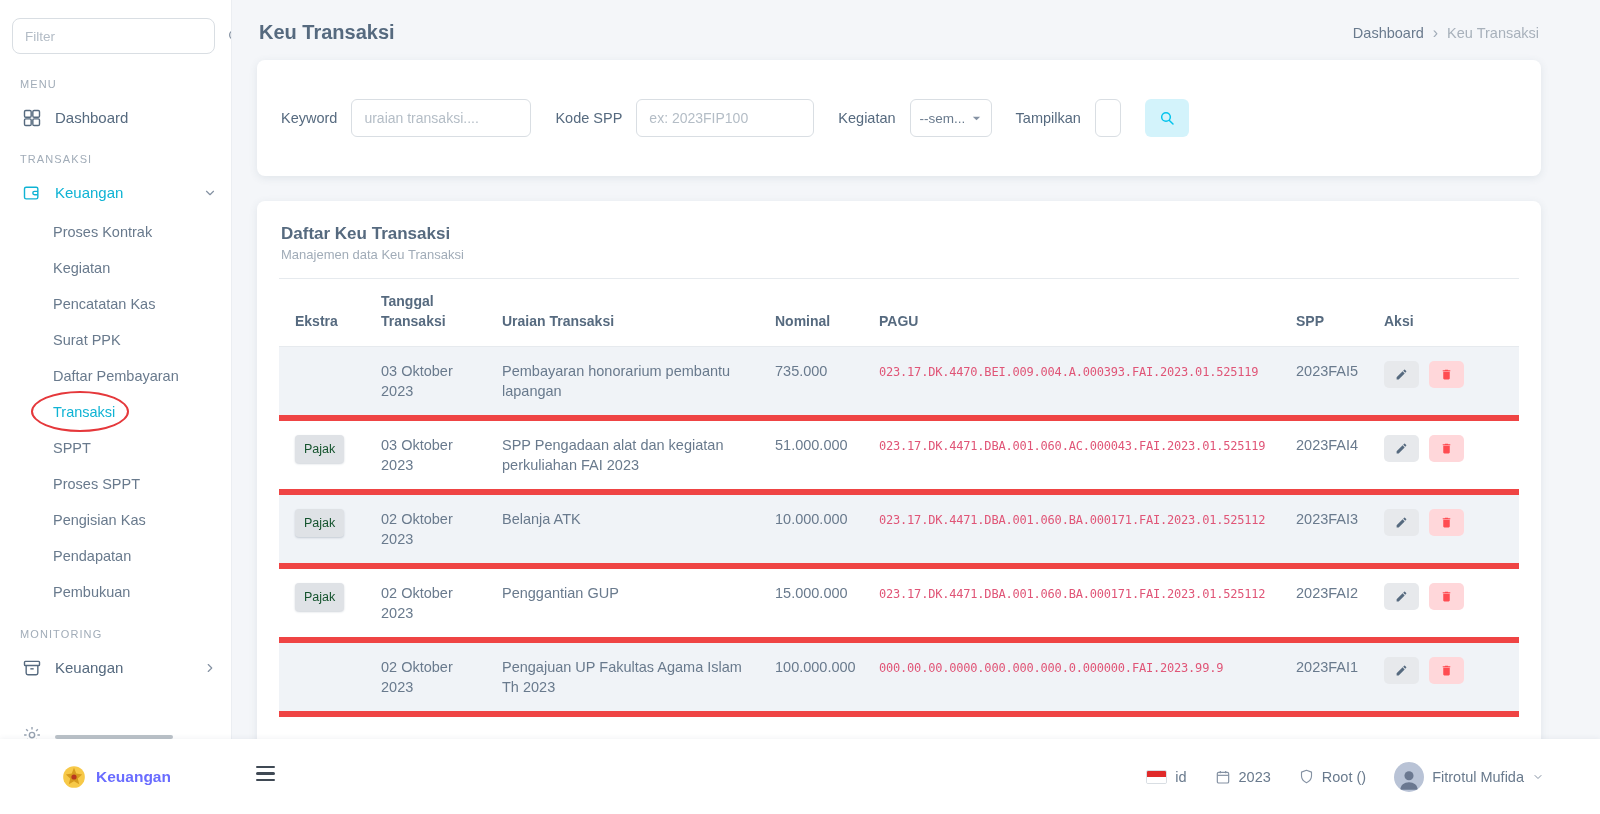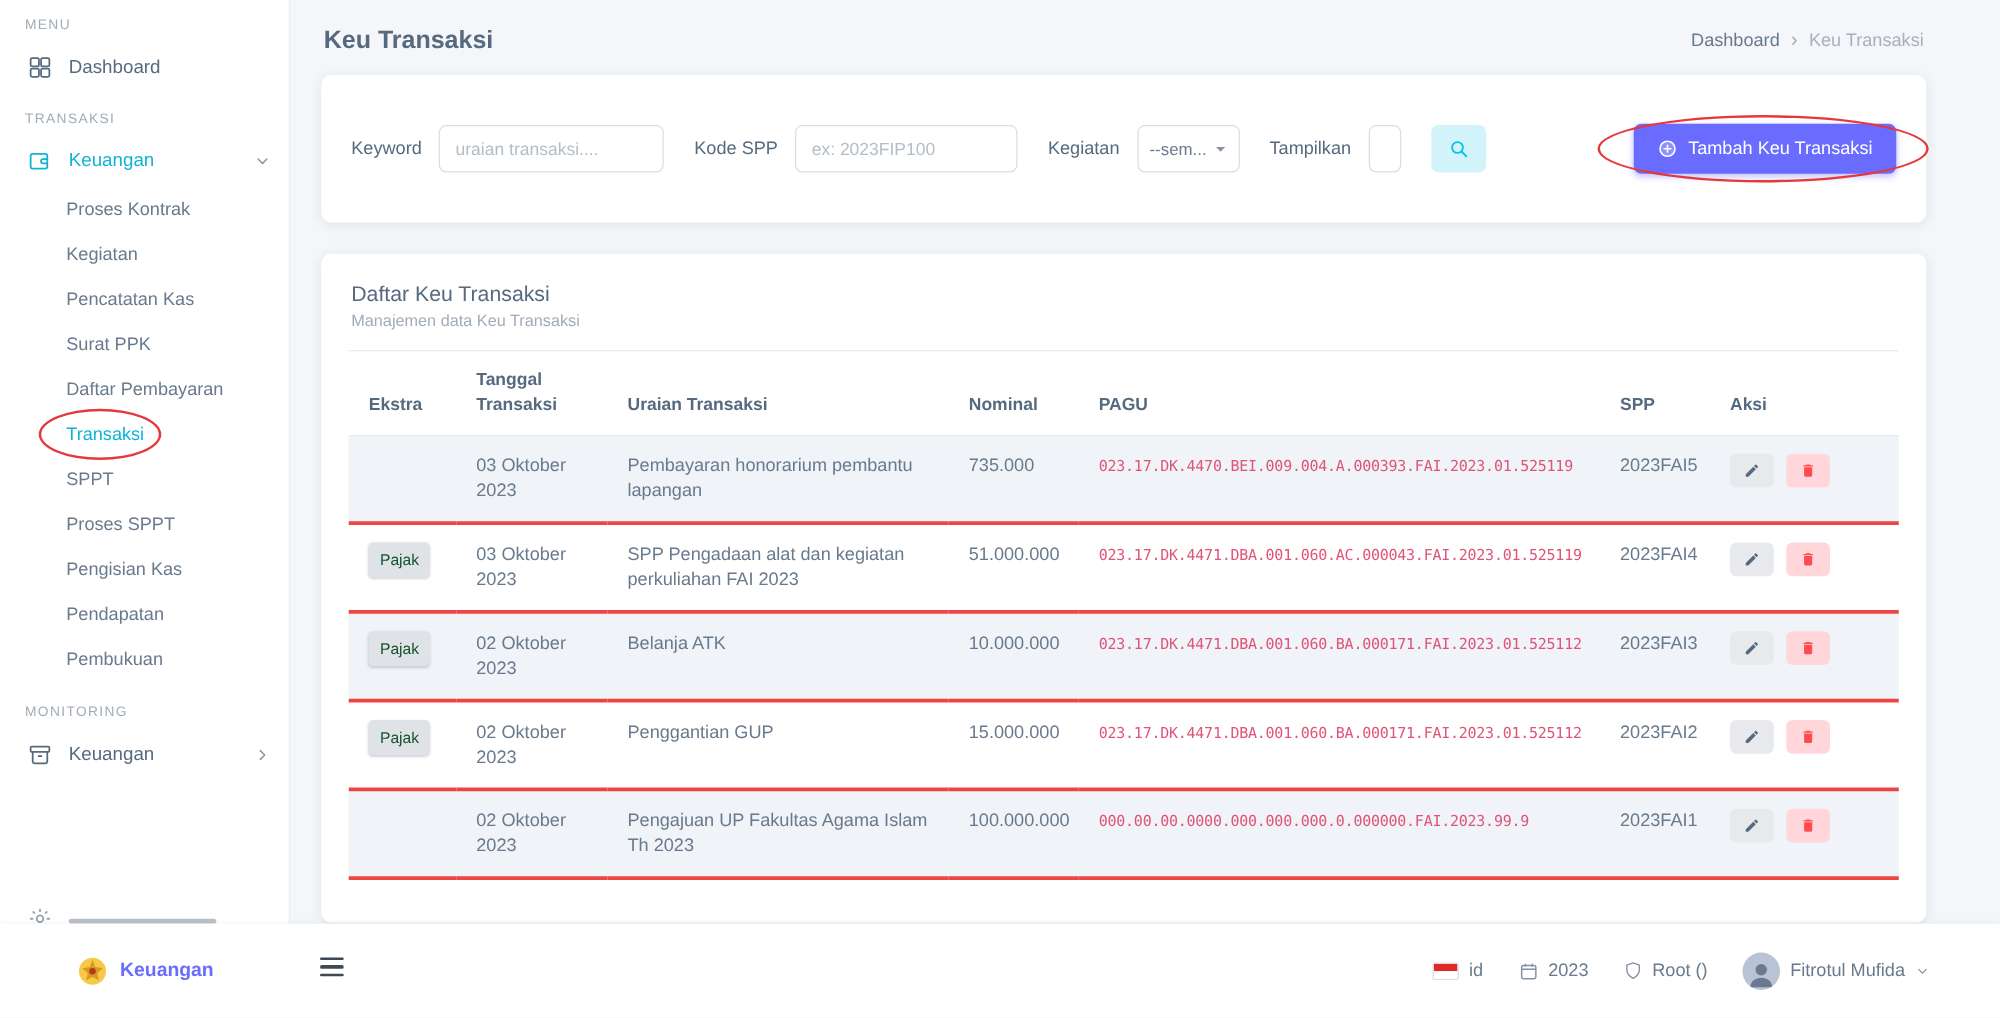--- a/index.html
+++ b/index.html
@@ -50,26 +50,26 @@
   .in-keyword { width:180px; }
   .in-spp { width:178px; }
   .in-count { width:24px; }
   .select { width:82px; height:38px; border:1px solid #d9dee3; border-radius:6px; display:flex; align-items:center; gap:2px; padding:0 9px; color:#697a8d; font-size:13.5px; cursor:pointer; background:#fff; }
   .select .chev { margin-left:auto; color:#8592a3; }
   .btn-search { width:44px; height:38px; border:none; border-radius:6px; background:#d3f3fb; color:#03c3ec; display:flex; align-items:center; justify-content:center; cursor:pointer; }
   .add-wrap { margin-left:auto; position:relative; }
   .btn-primary { height:40px; border:none; border-radius:6px; background:var(--primary,#696cff); color:#fff; font-size:14.5px; font-family:"Liberation Sans",sans-serif; display:flex; align-items:center; gap:9px; padding:0 19px; cursor:pointer; box-shadow:0 2px 5px rgba(105,108,255,.4); }
 
   .table-card { margin-top:25px; padding-bottom:10px; }
-  .card-title { font-size:17px; font-weight:400; color:#566a7f; padding:23px 24px 3px 24px; }
+  .card-title { font-size:17px; font-weight:700; color:#566a7f; padding:23px 24px 3px 24px; }
   .card-sub { font-size:13px; color:#a1acb8; padding:0 24px 16px 24px; }
   .table-wrap { padding:0 22px 24px 22px; }
   table { width:100%; border-collapse:collapse; table-layout:fixed; }
   thead th { text-align:left; vertical-align:bottom; font-size:14px; font-weight:700; color:#566a7f; padding:12px 16px 15px 16px; border-top:1px solid #e6eaee; border-bottom:1px solid #e6eaee; line-height:20px; }
-  tbody td { vertical-align:top; padding:14px 16px; font-size:14.5px; line-height:20px; color:#697a8d; border-bottom:3px solid #ef4444; }
+  tbody td { vertical-align:top; padding:14px 16px; font-size:14.5px; line-height:20px; color:#697a8d; border-bottom:6px solid #ef4444; }
   tbody tr:nth-child(odd) { background:#f0f3f7; }
   .badge { display:inline-block; background:#dfe2e6; color:#14532d; font-size:12.5px; padding:4px 9px; border-radius:4px; box-shadow:0 1px 2px rgba(67,89,113,.25); }
   .badge:empty { display:none; }
   .code { font-family:"DejaVu Sans Mono", monospace; font-size:12px; color:var(--code-pink,#e64f6d); letter-spacing:-0.2px; }
   .actions { display:flex; gap:10px; }
   .btn-sq { width:35px; height:27px; border:none; border-radius:5px; display:flex; align-items:center; justify-content:center; cursor:pointer; }
   .btn-edit { background:#e7e9ec; color:#566a7f; }
   .btn-del { background:#ffd7da; color:var(--danger,#ff4c51); }
 
   
@@ -85,20 +85,29 @@
   .flag .r { flex:1; background:#e02a2a; } .flag .w { flex:1; background:#fff; }
   .avatar { width:30px; height:30px; border-radius:50%; background:#b9c3d6; display:flex; align-items:flex-end; justify-content:center; overflow:hidden; }
 </style>
 </head>
 <body>
 
 <div class="app">
   <div class="main-row">
 
     <aside class="sidebar">
+      <div class="filter-row">
+        <input class="filter-input" placeholder="Filter" style="">
+        <span class="icon muted-ic">
+          <svg width="16" height="16" viewBox="0 0 24 24" fill="none" stroke="currentColor" stroke-width="2" stroke-linecap="round">
+              <circle cx="10.5" cy="10.5" r="6.5"></circle>
+              <line x1="15.6" y1="15.6" x2="21" y2="21"></line>
+            </svg>
+        </span>
+      </div>
 
       <div class="section-label">MENU</div>
 
       <div class="nav-item">
         <span class="icon nav-ic">
           <svg width="20" height="20" viewBox="0 0 24 24" fill="none" stroke="currentColor" stroke-width="1.7">
               <rect x="3" y="3" width="8" height="8" rx="1.5"></rect>
               <rect x="13" y="3" width="8" height="8" rx="1.5"></rect>
               <rect x="3" y="13" width="8" height="8" rx="1.5"></rect>
               <rect x="13" y="13" width="8" height="8" rx="1.5"></rect>
@@ -215,34 +224,20 @@
         </div>
         <button class="btn-search">
           <span class="icon">
             <svg width="16" height="16" viewBox="0 0 24 24" fill="none" stroke="currentColor" stroke-width="2.2" stroke-linecap="round">
                 <circle cx="10.5" cy="10.5" r="6.5"></circle>
                 <line x1="15.6" y1="15.6" x2="21" y2="21"></line>
               </svg>
           </span>
         </button>
 
-        <div class="add-wrap">
-          <button class="btn-primary">
-            <span class="icon">
-              <svg width="16" height="16" viewBox="0 0 24 24" fill="none" stroke="currentColor" stroke-width="2" stroke-linecap="round">
-                  <circle cx="12" cy="12" r="9" fill="rgba(255,255,255,.25)" stroke="none"></circle>
-                  <circle cx="12" cy="12" r="9"></circle>
-                  <line x1="12" y1="8" x2="12" y2="16"></line>
-                  <line x1="8" y1="12" x2="16" y2="12"></line>
-                </svg>
-            </span>
-            <span>Tambah Keu Transaksi</span>
-          </button>
-          <span class="annot annot-btn"></span>
-        </div>
       </section>
 
       <section class="card table-card">
         <div class="card-title">Daftar Keu Transaksi</div>
         <div class="card-sub">Manajemen data Keu Transaksi</div>
 
         <div class="table-wrap">
           <table>
             <colgroup>
               <col style="width:86px">

